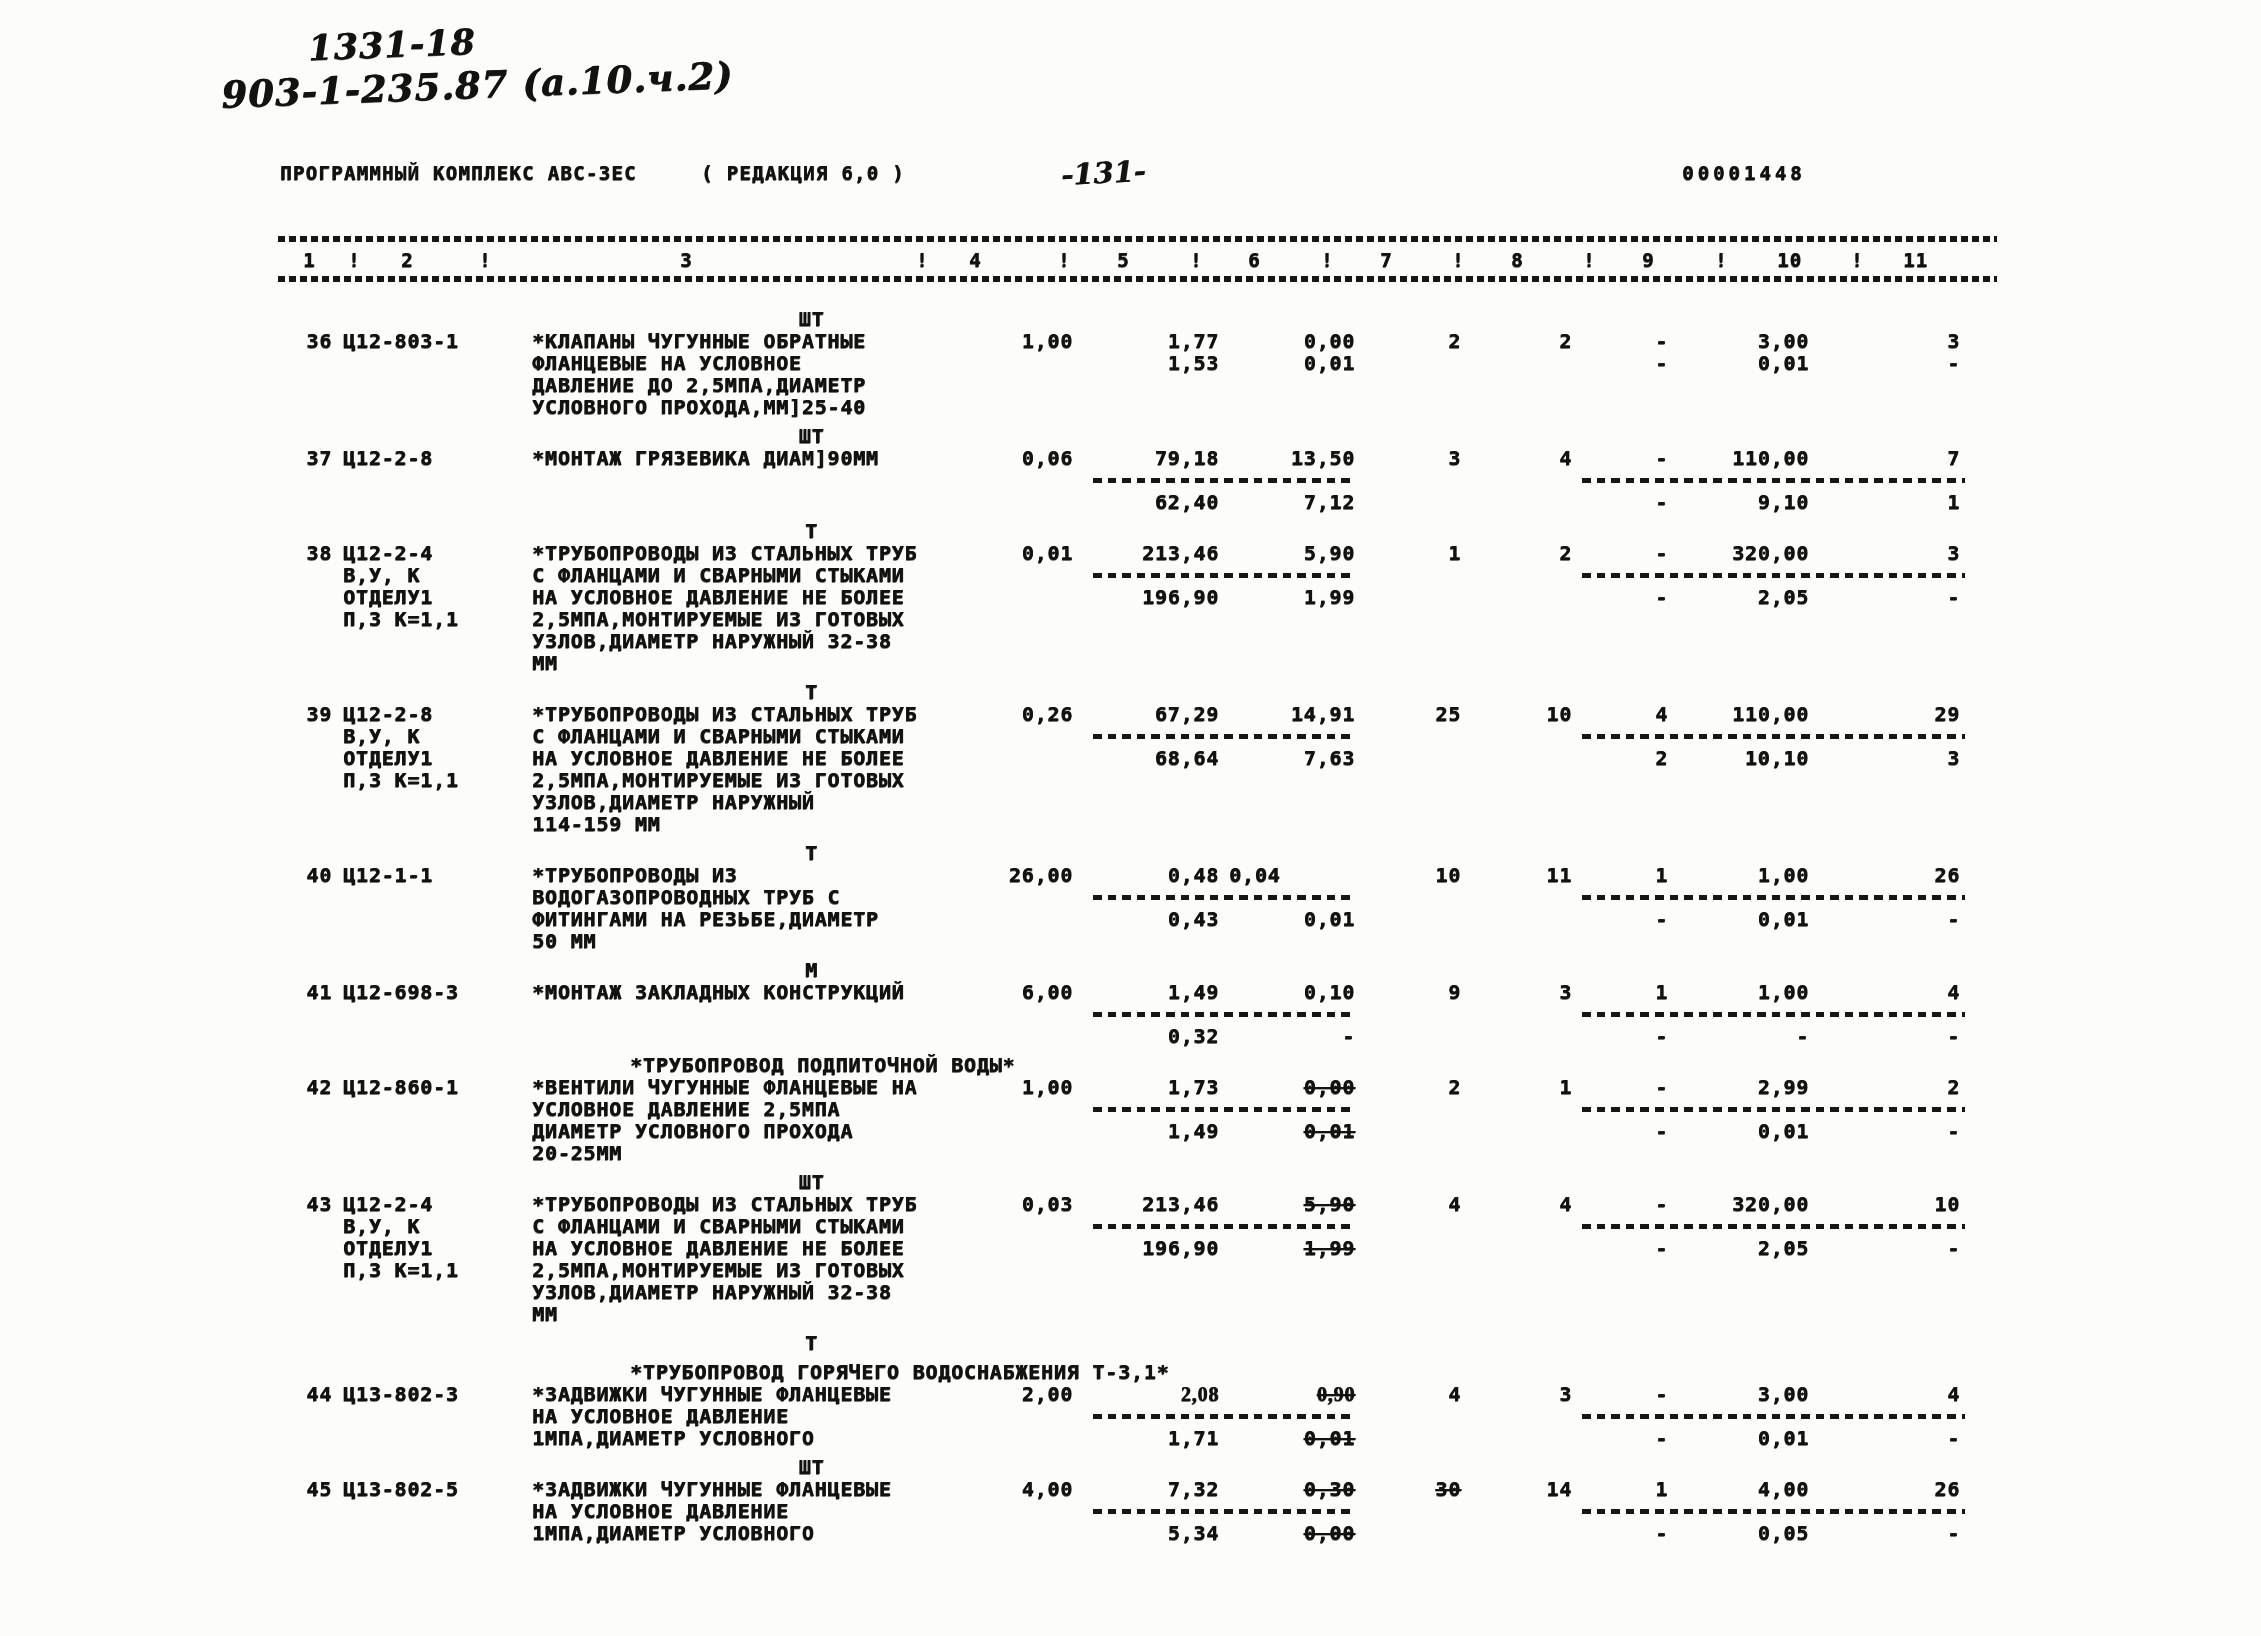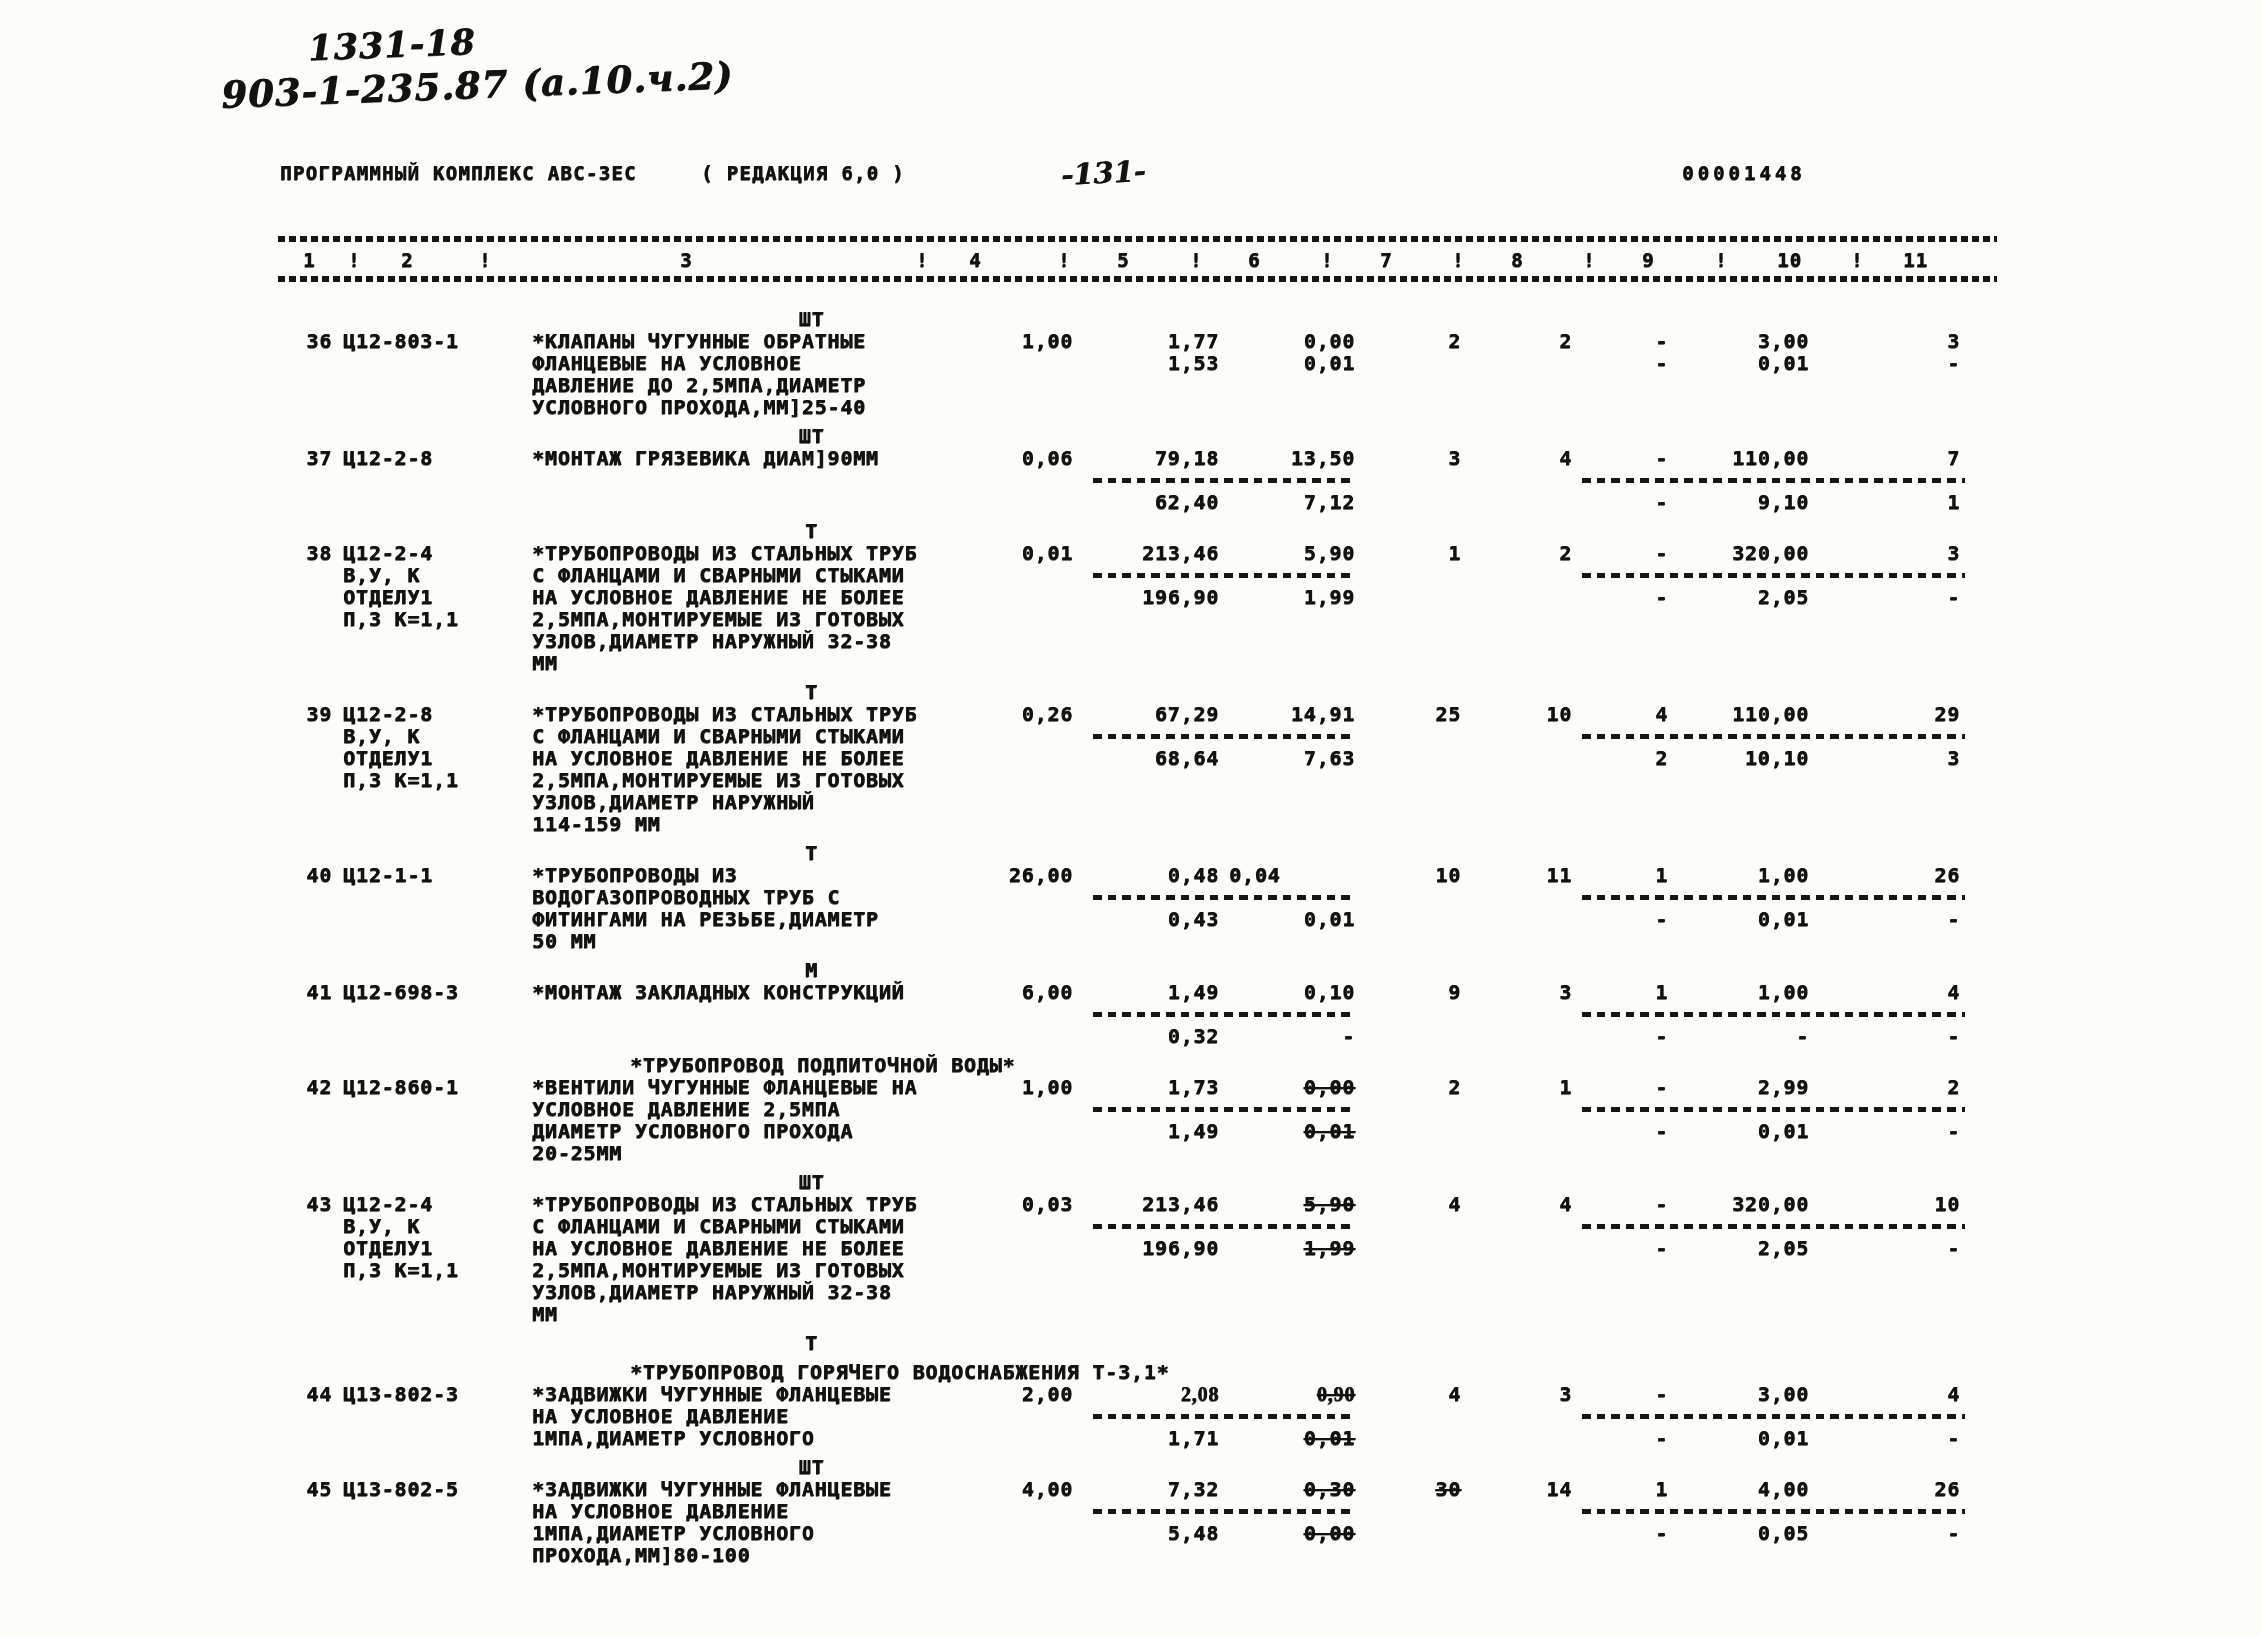--- a/index.html
+++ b/index.html
@@ -417,25 +417,22 @@
         <span class="num" style="left: 1683px; width: 126px; text-align: right;">4,00</span>
         <span class="num" style="left: 1834px; width: 126px; text-align: right;">26</span>
       </div>
       <div class="line ink">
         <span class="cell rdesc">НА УСЛОВНОЕ ДАВЛЕНИЕ</span>
         <span class="sep" style="left: 1093px; width: 262px;"></span>
         <span class="sep" style="left: 1582px; width: 383px;"></span>
       </div>
       <div class="line ink">
         <span class="cell rdesc">1МПА,ДИАМЕТР УСЛОВНОГО</span>
-        <span class="num" style="left: 1093px; width: 126px; text-align: right;">5,48</span>
+        <span class="num" style="left: 1093px; width: 126px; text-align: right;">5,34</span>
         <span class="num struck" style="left: 1229px; width: 126px; text-align: right;">0,00</span>
         <span class="num" style="left: 1582px; width: 86px; text-align: right;">-</span>
         <span class="num" style="left: 1683px; width: 126px; text-align: right;">0,05</span>
         <span class="num" style="left: 1834px; width: 126px; text-align: right;">-</span>
       </div>
-      <div class="line ink">
-        <span class="cell rdesc">ПРОХОДА,ММ]80-100</span>
-      </div>
     </div>
 
 </div>
 
 
 </body></html>

